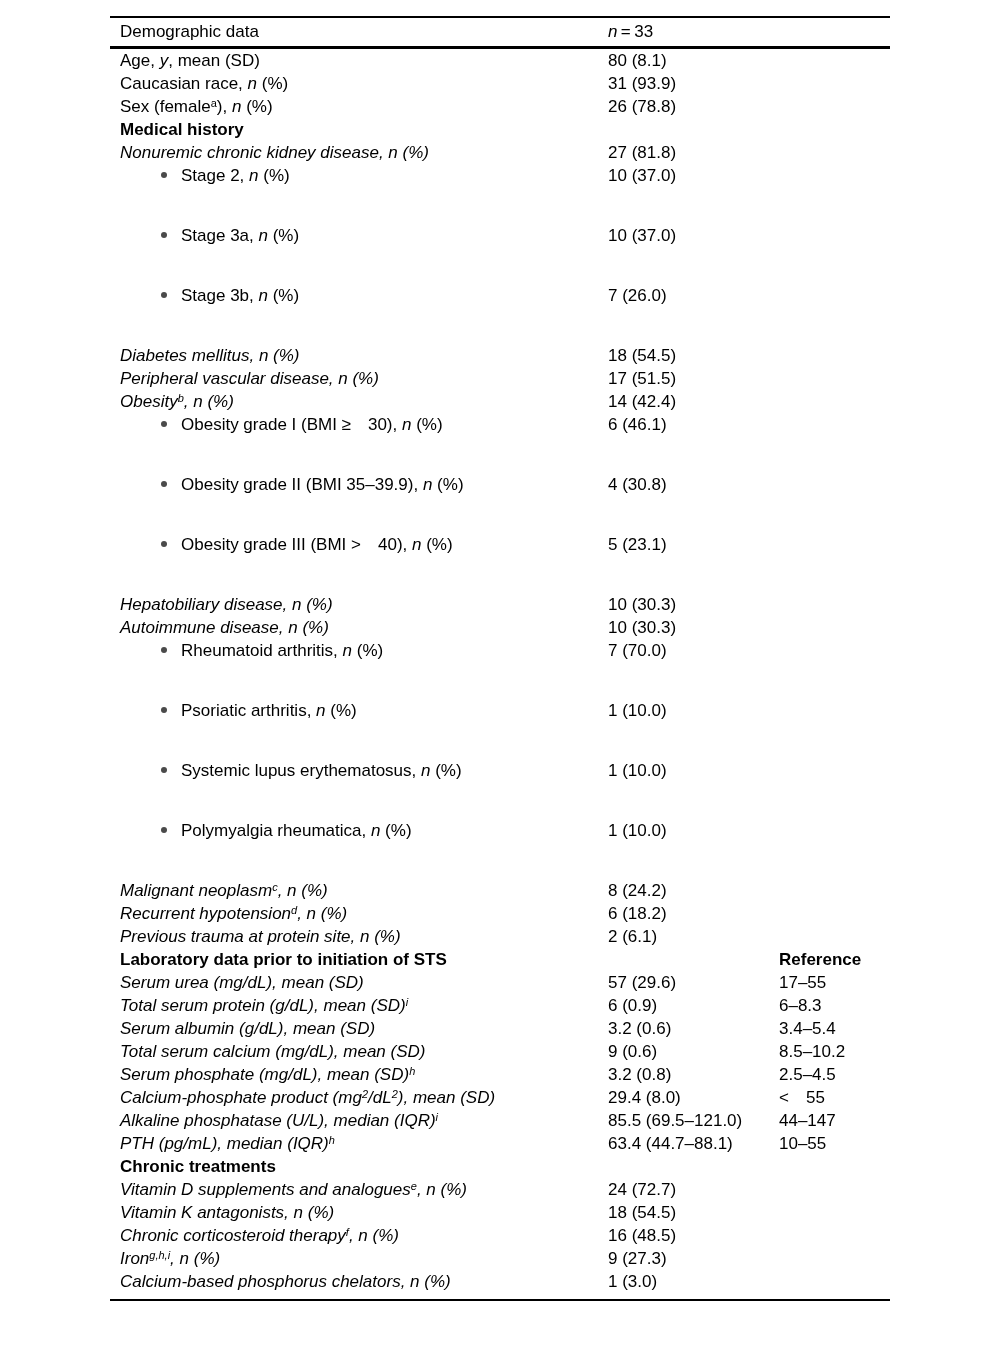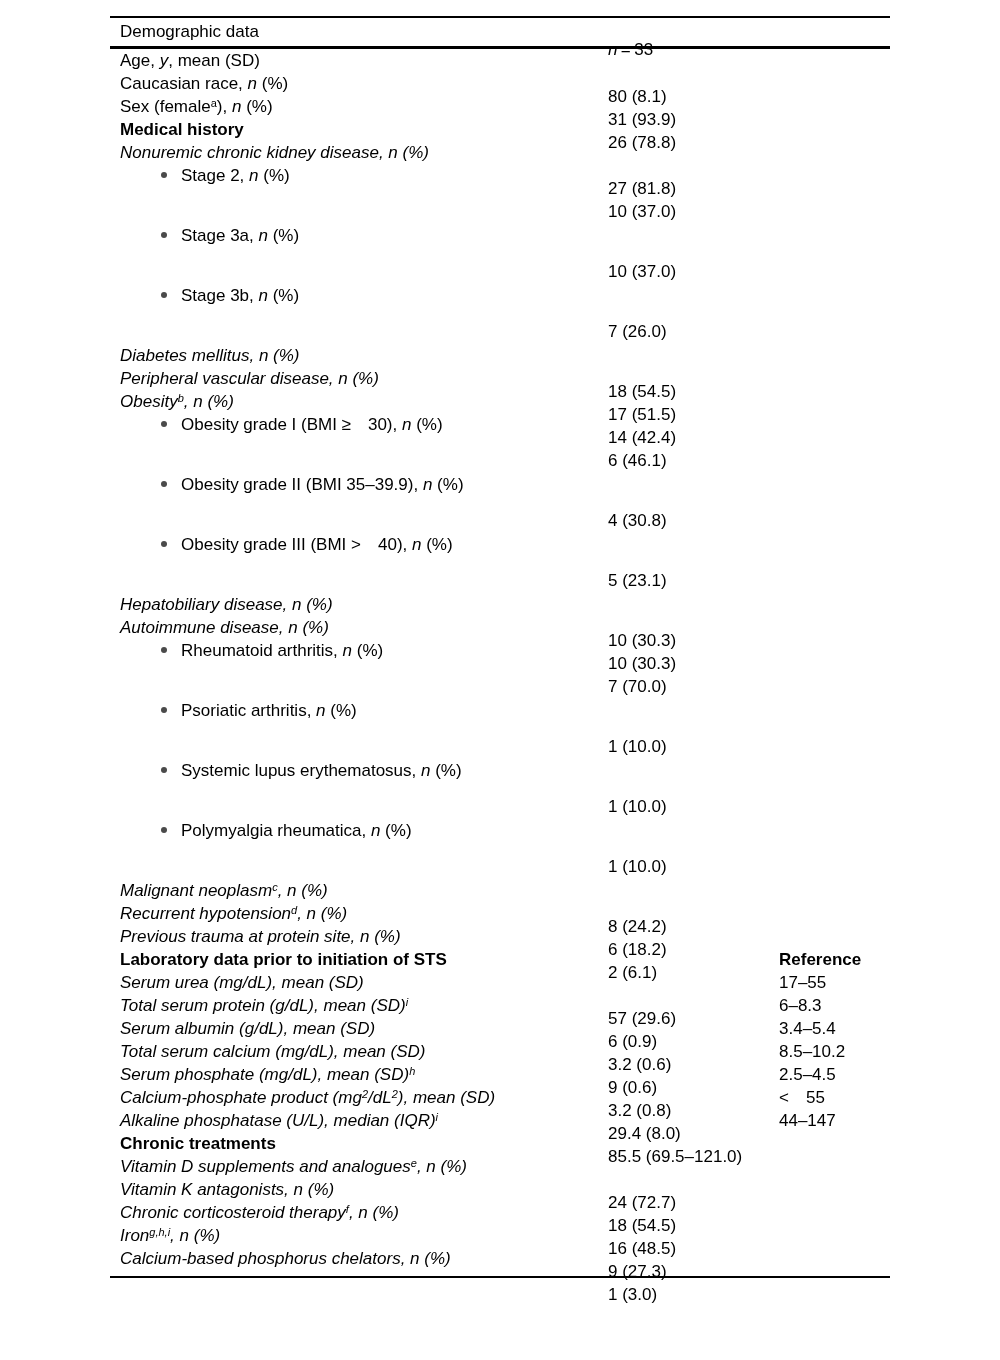--- a/index.html
+++ b/index.html
@@ -39,21 +39,21 @@
     justify-content: center;
   }
   .r.tall { height: 60px; }
   .c1 {
     flex: 0 0 498px;
     padding-left: 10px;
     box-sizing: border-box;
     white-space: nowrap;
     overflow: hidden;
   }
-  .c2 { flex: 0 0 171px; white-space: nowrap; margin-top: 36px; }
+  .c2 { flex: 0 0 171px; white-space: nowrap; }
   .c3 { flex: 1; white-space: nowrap; }
   .hcell { line-height: 28px; }
   .r.section .c1 { font-weight: bold; font-style: normal; }
   .r.italic-row .c1 { font-style: italic; }
   .r.bullet .c1 { padding-left: 51px; }
   .c3.bold { font-weight: bold; }
   .dot {
     display: inline-block;
     width: 6px;
     height: 6px;
@@ -237,20 +237,25 @@
         <div class="r italic-row">
           <div class="c1">Calcium-phosphate product (mg<sup>2</sup>/dL<sup>2</sup>), mean (SD)</div>
           <div class="c2">29.4 (8.0)</div>
           <div class="c3">&lt; 55</div>
         </div>
         <div class="r italic-row">
           <div class="c1">Alkaline phosphatase (U/L), median (IQR)<sup>i</sup></div>
           <div class="c2">85.5 (69.5–121.0)</div>
           <div class="c3">44–147</div>
         </div>
+        <div class="r italic-row">
+          <div class="c1">PTH (pg/mL), median (IQR)<sup>h</sup></div>
+          <div class="c2">63.4 (44.7–88.1)</div>
+          <div class="c3">10–55</div>
+        </div>
         <div class="r section">
           <div class="c1">Chronic treatments</div>
           <div class="c2"></div>
           <div class="c3"></div>
         </div>
         <div class="r italic-row">
           <div class="c1">Vitamin D supplements and analogues<sup>e</sup>, n (%)</div>
           <div class="c2">24 (72.7)</div>
           <div class="c3"></div>
         </div>

